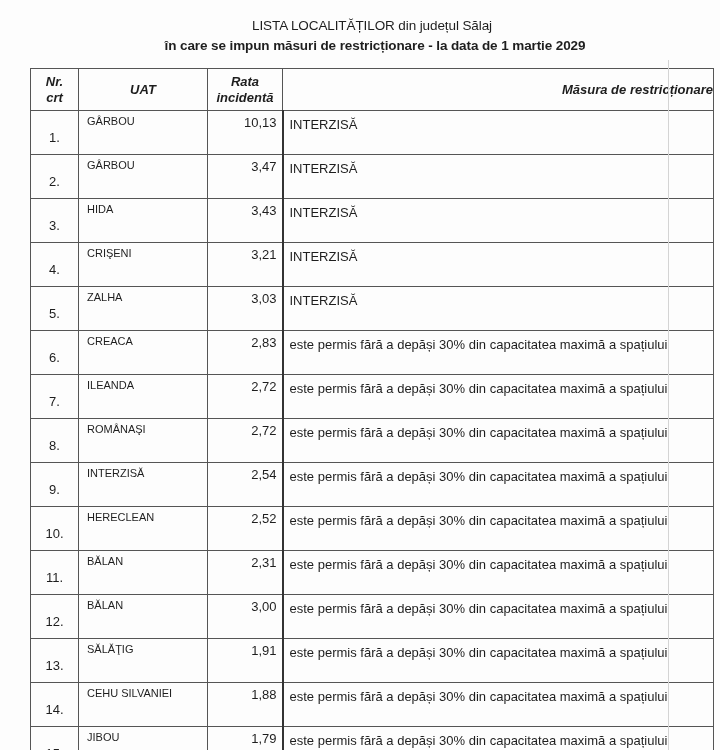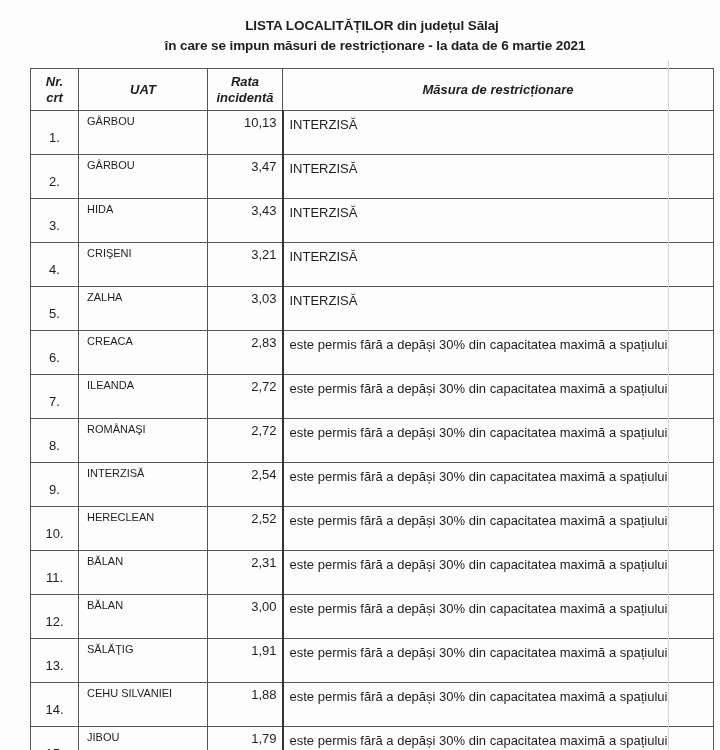--- a/index.html
+++ b/index.html
@@ -5,21 +5,21 @@
   html, body { margin: 0; padding: 0; }
   body {
     width: 720px; height: 750px; overflow: hidden;
     background: #fdfdfd;
     font-family: "Liberation Sans", "DejaVu Sans", sans-serif;
     color: #1e1e1e;
     position: relative;
   }
   .title {
     position: absolute; left: 0; width: 714px; top: 18px;
-    text-align: center; font-weight: bold; font-size: 13.5px; letter-spacing: -0.1px;
+    text-align: center; font-weight: normal; font-size: 13.5px; letter-spacing: -0.1px;
   }
   .subtitle {
     position: absolute; left: 0; width: 720px; top: 38px;
     text-align: center; font-weight: bold; font-size: 13.5px; letter-spacing: -0.1px;
   }
   .title span, .subtitle span { padding-left: 30px; }
   table {
     position: absolute; left: 30px; top: 68px;
     border-collapse: collapse; table-layout: fixed;
     width: 683px;
@@ -33,36 +33,36 @@
     border: 1.4px solid #555;
     padding: 0;
     vertical-align: top;
   }
   td.sep-strong { border-right: 2px solid #333; }
   th {
     font-style: italic; font-weight: bold; font-size: 13px;
     height: 41px; text-align: center; vertical-align: middle;
     line-height: 16px;
   }
-  th.h4 { text-align: center; }
+  th.h4 { text-align: right; }
   tr.data td { height: 33px; }
   td.nr { text-align: center; vertical-align: middle; padding-top: 10px; font-size: 13px; }
   td.uat { padding: 4px 0 0 8px; font-size: 11px; }
   td.rate { text-align: right; padding: 4px 5px 0 0; font-size: 13px; }
   td.measure { padding: 6px 0 0 6px; font-size: 13px; white-space: nowrap; margin-top: 20px; }
   .fold-line {
     position: absolute; left: 668px; top: 60px; width: 1px; height: 690px;
     background: #d4d4d4;
   }
 </style>
 </head>
 <body>
 
 <div class="title"><span>LISTA LOCALITĂȚILOR din județul Sălaj</span></div>
-<div class="subtitle"><span>în care se impun măsuri de restricționare - la data de 6 martie 2021</span></div>
+<div class="subtitle"><span>în care se impun măsuri de restricționare - la data de 1 martie 2029</span></div>
 
 <table>
   <colgroup>
       <col class="c1">
       <col class="c2">
       <col class="c3">
       <col class="c4">
     </colgroup>
   <thead>
     <tr>

